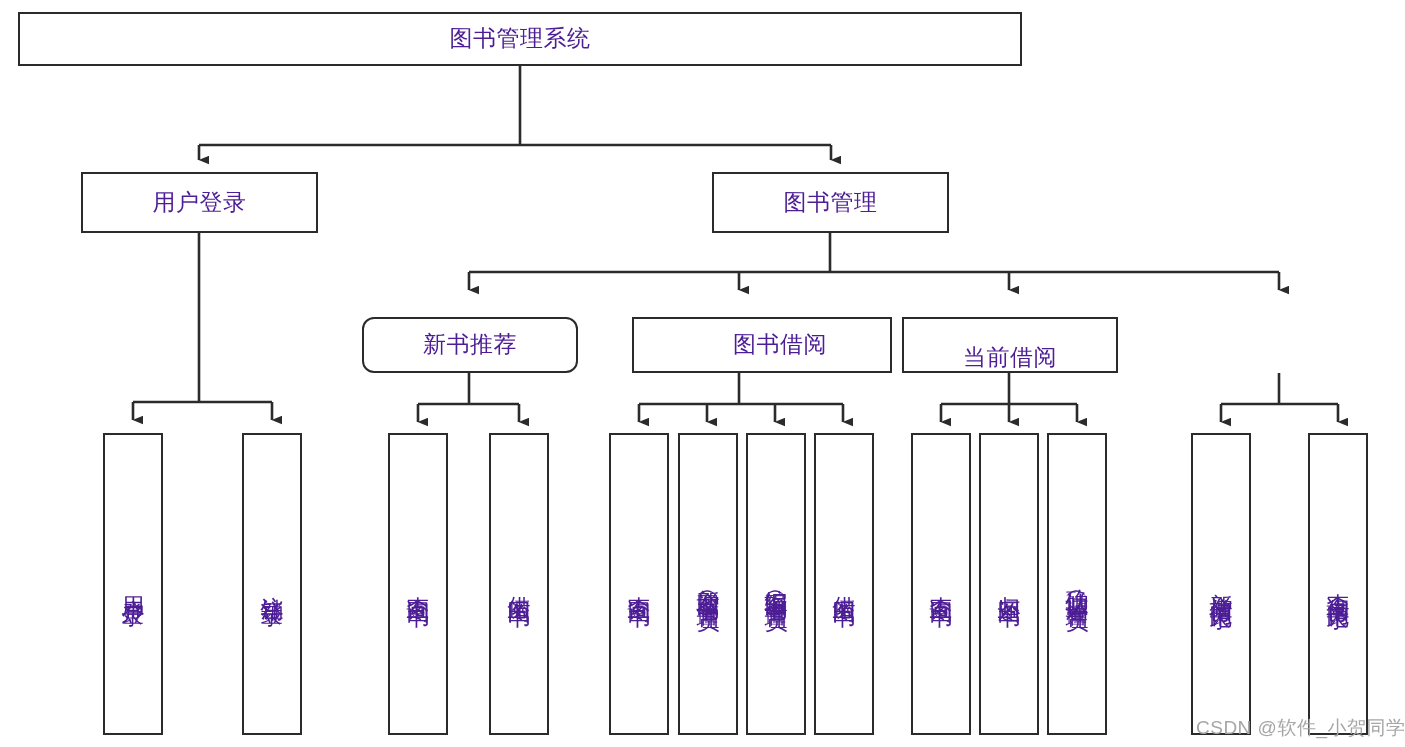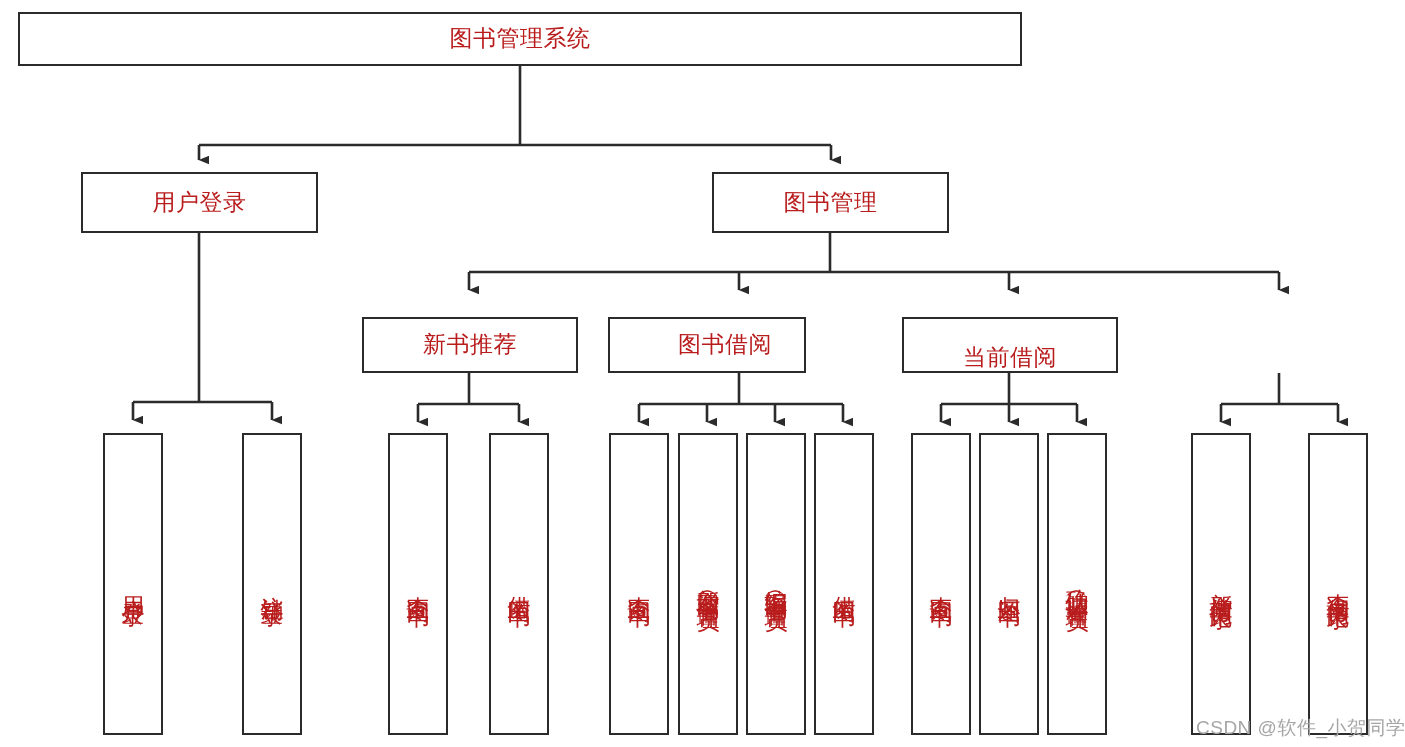--- a/index.html
+++ b/index.html
@@ -25,21 +25,21 @@
     height: 747px;
   }
   .node-box {
     position: absolute;
     box-sizing: border-box;
     border: 2.5px solid #2b2b2b;
     background: #ffffff;
     display: flex;
     align-items: center;
     justify-content: center;
-    color: #b91c1c;
+    color: #4c1d95;
     font-family: Liberation Serif, serif;
   }
   .node-label {
     display: block;
     text-align: center;
     line-height: 1.18;
     letter-spacing: 0.5px;
   }
   .h-node .node-label {
     font-size: 23px;
@@ -141,25 +141,25 @@
   </div>
 
   <div class="node-box h-node" style="left:81px; top:172px; width:237px; height:61px;">
     <span class="node-label">用户登录</span>
   </div>
 
   <div class="node-box h-node" style="left:712px; top:172px; width:237px; height:61px;">
     <span class="node-label">图书管理</span>
   </div>
 
-  <div class="node-box h-node" style="left:362px; top:317px; width:216px; height:56px;">
+  <div class="node-box h-node" style="left:362px; top:317px; width:216px; height:56px;border-radius:12px;">
     <span class="node-label">新书推荐</span>
   </div>
 
-  <div class="node-box h-node" style="left:608px; top:317px; width:198px; height:56px;padding-left:36px;">
+  <div class="node-box h-node" style="left:632px; top:317px; width:260px; height:56px;padding-left:36px;">
     <span class="node-label">图书借阅</span>
   </div>
 
   <div class="node-box h-node" style="left:902px; top:317px; width:216px; height:56px;align-items:flex-end;">
     <span class="node-label">当前借阅</span>
   </div>
 
 
   <div class="node-box v-node" style="left:103px; top:433px; width:60px; height:302px;">
     <span class="node-label">用户登录</span>

